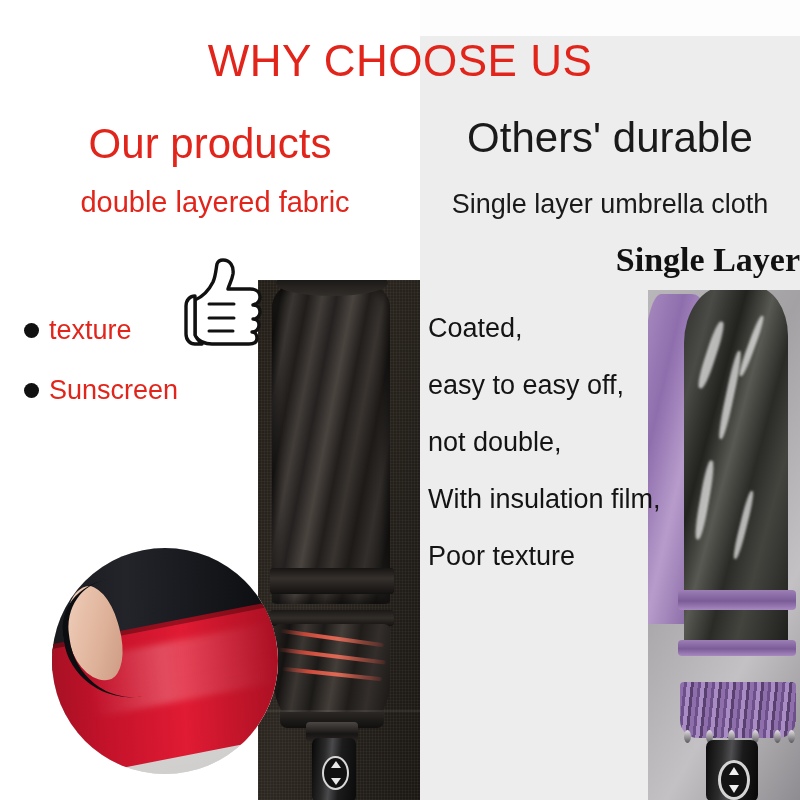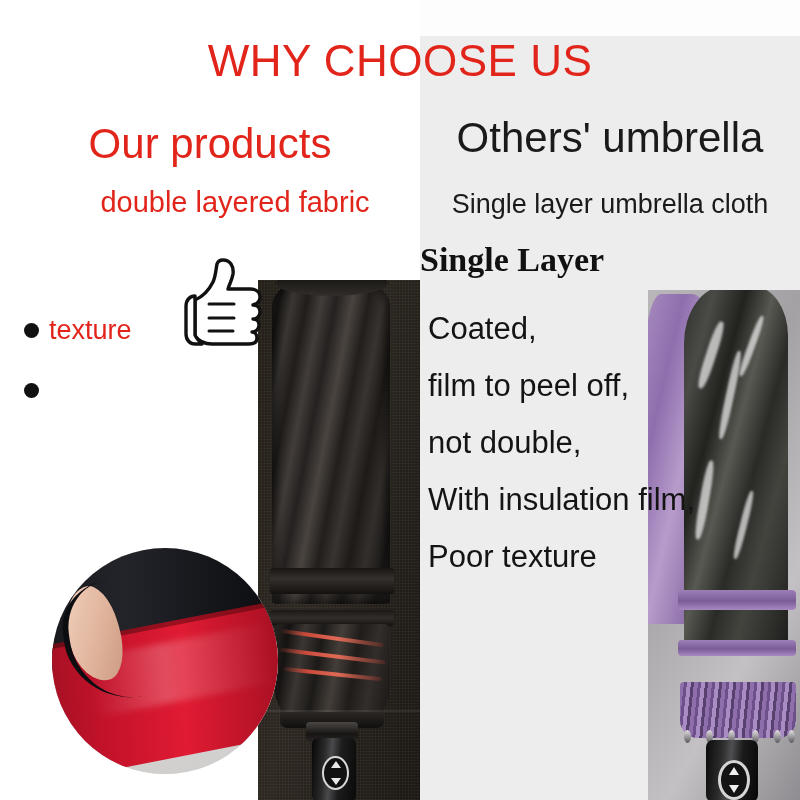--- a/index.html
+++ b/index.html
@@ -47,39 +47,38 @@
     font-size:42px; line-height:48px;
     color:#e2251b;
     z-index:30;
   }
   .sub-ours{
     position:absolute; left:0px; top:185px; width:430px;
     text-align:center;
     font-size:29px; line-height:34px;
     color:#e2251b;
     z-index:30;
-    padding-left:20px;
   }
   .head-others{
     position:absolute; left:420px; top:113px; width:380px;
     text-align:center;
     font-size:42px; line-height:50px;
     color:#1a1a1a;
     z-index:30;
   }
   .sub-others{
     position:absolute; left:420px; top:188px; width:380px;
     text-align:center;
     font-size:27px; line-height:32px;
     color:#1a1a1a;
     z-index:30;
   }
   .sub-others2{
     position:absolute; left:420px; top:240px; width:380px;
-    text-align:left;
+    text-align:right;
     font-family:"Liberation Serif", serif;
     font-weight:bold;
     font-size:34px; line-height:40px;
     color:#111111;
     z-index:30;
   }
 
   
   .bullets{
     position:absolute; left:24px; top:300px; width:260px;
@@ -102,21 +101,21 @@
   }
 
   
   .cons{
     position:absolute; left:428px; top:300px; width:300px;
     z-index:35;
   }
   .cons-row{
     height:57px;
     display:flex; align-items:center;
-    font-size:31px; line-height:31px;
+    font-size:27px; line-height:31px;
     color:#141414;
     white-space:nowrap;
   }
 
   
   .photo-center{
     position:absolute; left:258px; top:280px; width:162px; height:520px;
     overflow:hidden;
     z-index:20;
     background:#17150f;
@@ -327,20 +326,21 @@
 
   <div class="sub-ours">double layered fabric</div>
 
   <div class="bullets">
     <div class="bullet-row">
       <span class="bullet-dot"></span>
       <span class="bullet-label">texture</span>
     </div>
     <div class="bullet-row">
       <span class="bullet-dot"></span>
+      <span class="bullet-label">Sunscreen</span>
     </div>
   </div>
 
   <div class="photo-center">
     <div class="pc-bg"></div>
     <div class="pc-canopy"></div>
     <div class="pc-cap"></div>
     <div class="pc-band1"></div>
     <div class="pc-band2"></div>
     <div class="pc-lower"></div>
@@ -370,29 +370,29 @@
                C80 53 82 57 82 60 C82 64 79 67 75 67 C79 67 81 70 81 73 C81 77 78 80 74 80
                C77 80 79 83 79 86 C79 90 76 92 71 92 L34 92 C26 92 20 88 17 84 L17 48
                C24 45 31 38 35 30 C38 23 38 16 39 12 C40 9 42 8 45 8 Z" fill="#ffffff" stroke="#111111" stroke-width="3.4" stroke-linejoin="round"></path>
       <path d="M17 44 C12 44 8 48 8 54 L8 82 C8 88 12 92 17 92 L24 92 C21 89 18 86 17 83 Z" fill="#ffffff" stroke="#111111" stroke-width="3.4" stroke-linejoin="round"></path>
       <path d="M31 52 C40 52 48 52 56 52" fill="none" stroke="#111111" stroke-width="3" stroke-linecap="round"></path>
       <path d="M31 66 C40 66 48 66 56 66" fill="none" stroke="#111111" stroke-width="3" stroke-linecap="round"></path>
       <path d="M31 79 C40 79 48 79 55 79" fill="none" stroke="#111111" stroke-width="3" stroke-linecap="round"></path>
     </svg>
   </div>
 
-  <div class="head-others">Others' umbrella</div>
+  <div class="head-others">Others' durable</div>
 
   <div class="sub-others">Single layer umbrella cloth</div>
 
   <div class="sub-others2">Single Layer</div>
 
   <div class="cons">
     <div class="cons-row">Coated,</div>
-    <div class="cons-row">film to peel off,</div>
+    <div class="cons-row">easy to easy off,</div>
     <div class="cons-row">not double,</div>
     <div class="cons-row">With insulation film,</div>
     <div class="cons-row">Poor texture</div>
   </div>
 
   <div class="photo-right">
     <div class="pr-bg"></div>
     <div class="pr-purple"></div>
     <div class="pr-dark"></div>
     <div class="pr-shine" style="left:58px;top:30px;width:10px;height:70px;transform:rotate(18deg);"></div>

